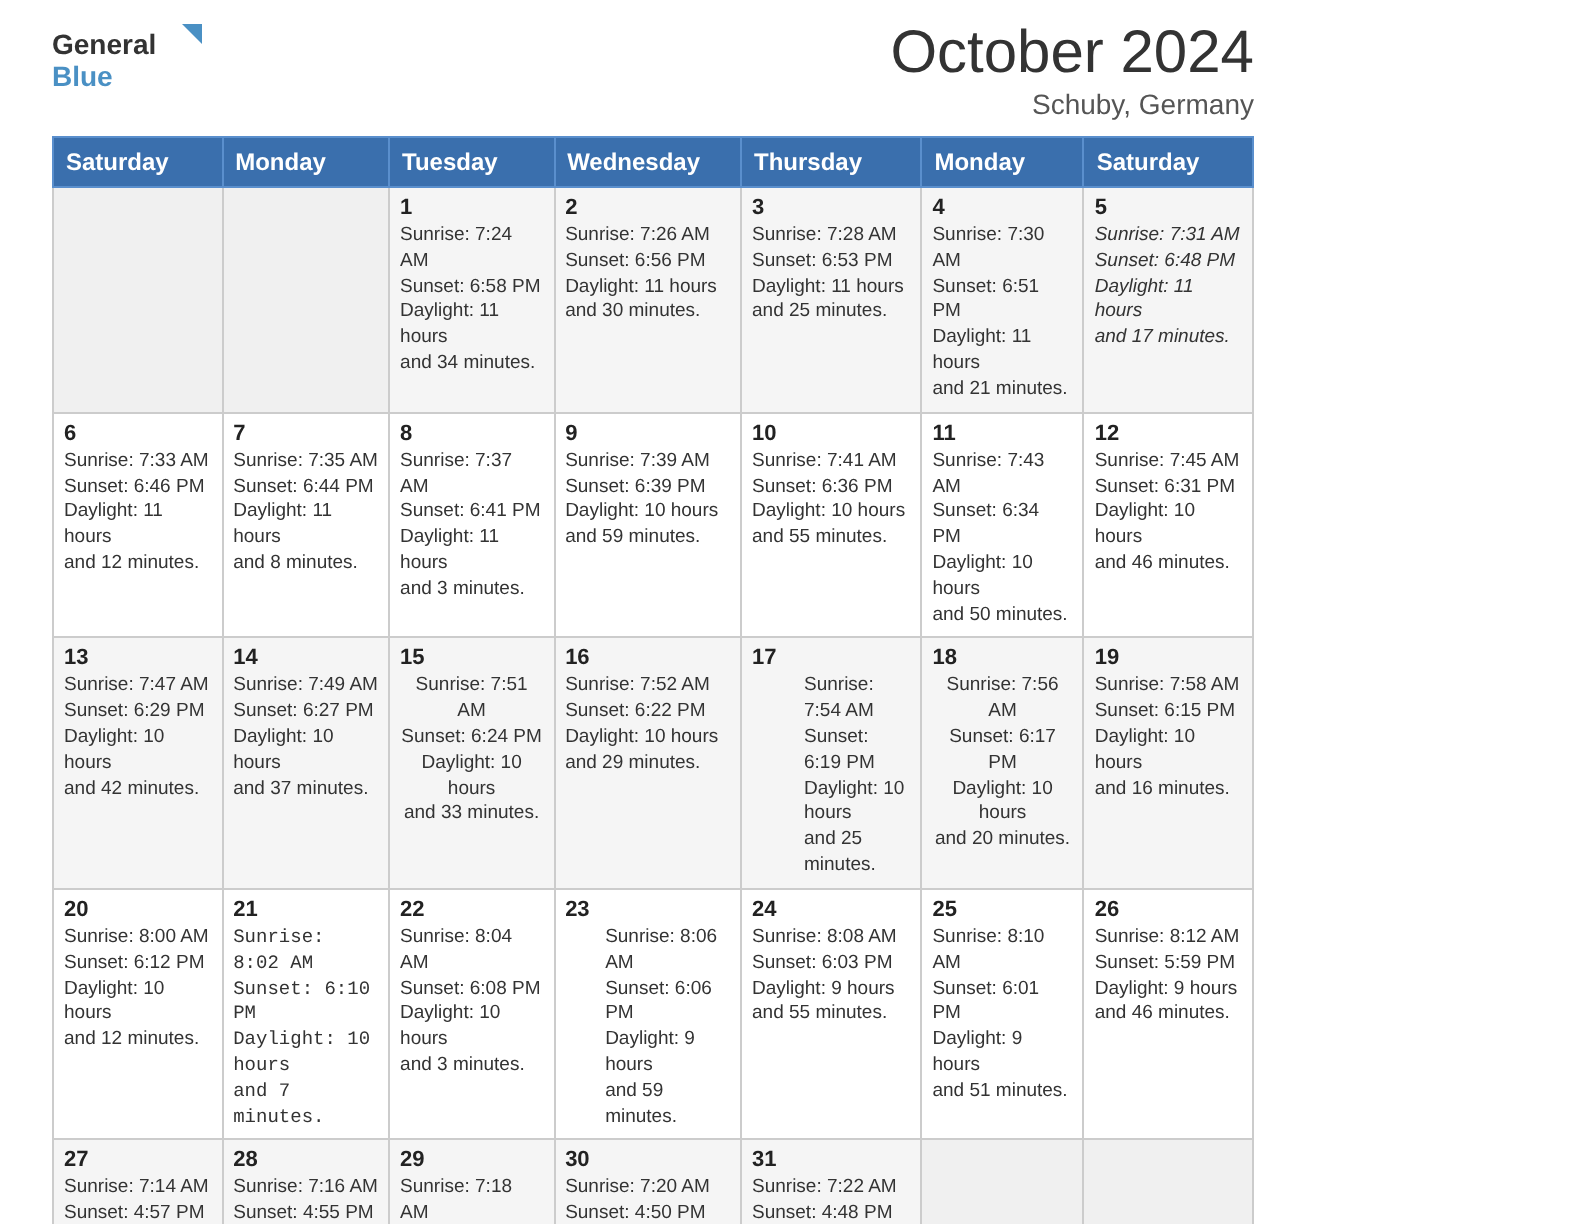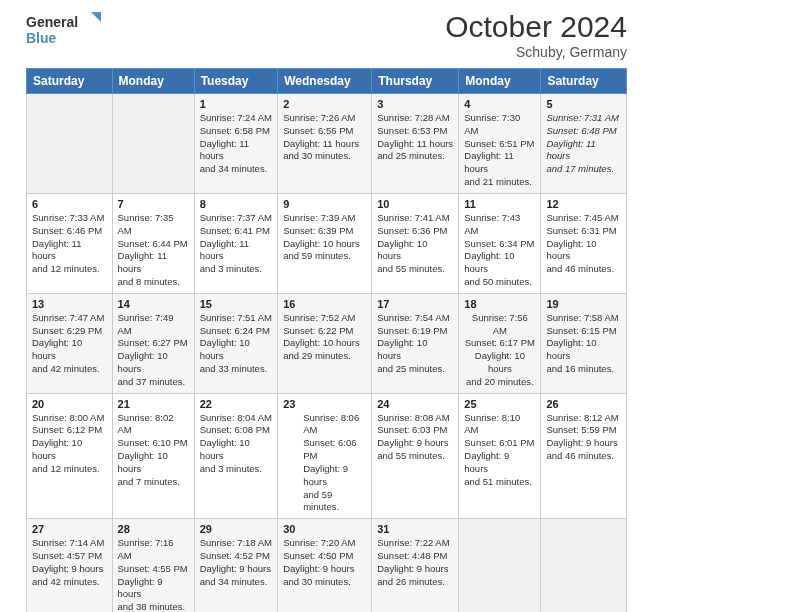--- a/index.html
+++ b/index.html
@@ -220,35 +220,35 @@
           </td>
           <td>
             <span class="day-number">14</span>
             <div class="day-info" style="white-space: pre-line;">Sunrise: 7:49 AM
 Sunset: 6:27 PM
 Daylight: 10 hours
 and 37 minutes.</div>
           </td>
           <td>
             <span class="day-number">15</span>
-            <div class="day-info" style="white-space: pre-line;">Sunrise: 7:51 AM
+            <div class="day-info" style="white-space: pre-line; text-align: center;">Sunrise: 7:51 AM
 Sunset: 6:24 PM
 Daylight: 10 hours
 and 33 minutes.</div>
           </td>
           <td>
             <span class="day-number">16</span>
             <div class="day-info" style="white-space: pre-line;">Sunrise: 7:52 AM
 Sunset: 6:22 PM
 Daylight: 10 hours
 and 29 minutes.</div>
           </td>
           <td>
             <span class="day-number">17</span>
-            <div class="day-info" style="white-space: pre-line;">Sunrise: 7:54 AM
+            <div class="day-info" style="white-space: pre-line; margin-left: 26px;">Sunrise: 7:54 AM
 Sunset: 6:19 PM
 Daylight: 10 hours
 and 25 minutes.</div>
           </td>
           <td>
             <span class="day-number">18</span>
             <div class="day-info" style="white-space: pre-line; text-align: center;">Sunrise: 7:56 AM
 Sunset: 6:17 PM
 Daylight: 10 hours
 and 20 minutes.</div>
@@ -264,21 +264,21 @@
         <tr>
           <td>
             <span class="day-number">20</span>
             <div class="day-info" style="white-space: pre-line;">Sunrise: 8:00 AM
 Sunset: 6:12 PM
 Daylight: 10 hours
 and 12 minutes.</div>
           </td>
           <td>
             <span class="day-number">21</span>
-            <div class="day-info" style="white-space: pre-line;">Sunrise: 8:02 AM
+            <div class="day-info" style="white-space: pre-line; font-family: Liberation Mono, monospace;">Sunrise: 8:02 AM
 Sunset: 6:10 PM
 Daylight: 10 hours
 and 7 minutes.</div>
           </td>
           <td>
             <span class="day-number">22</span>
             <div class="day-info" style="white-space: pre-line;">Sunrise: 8:04 AM
 Sunset: 6:08 PM
 Daylight: 10 hours
 and 3 minutes.</div>

